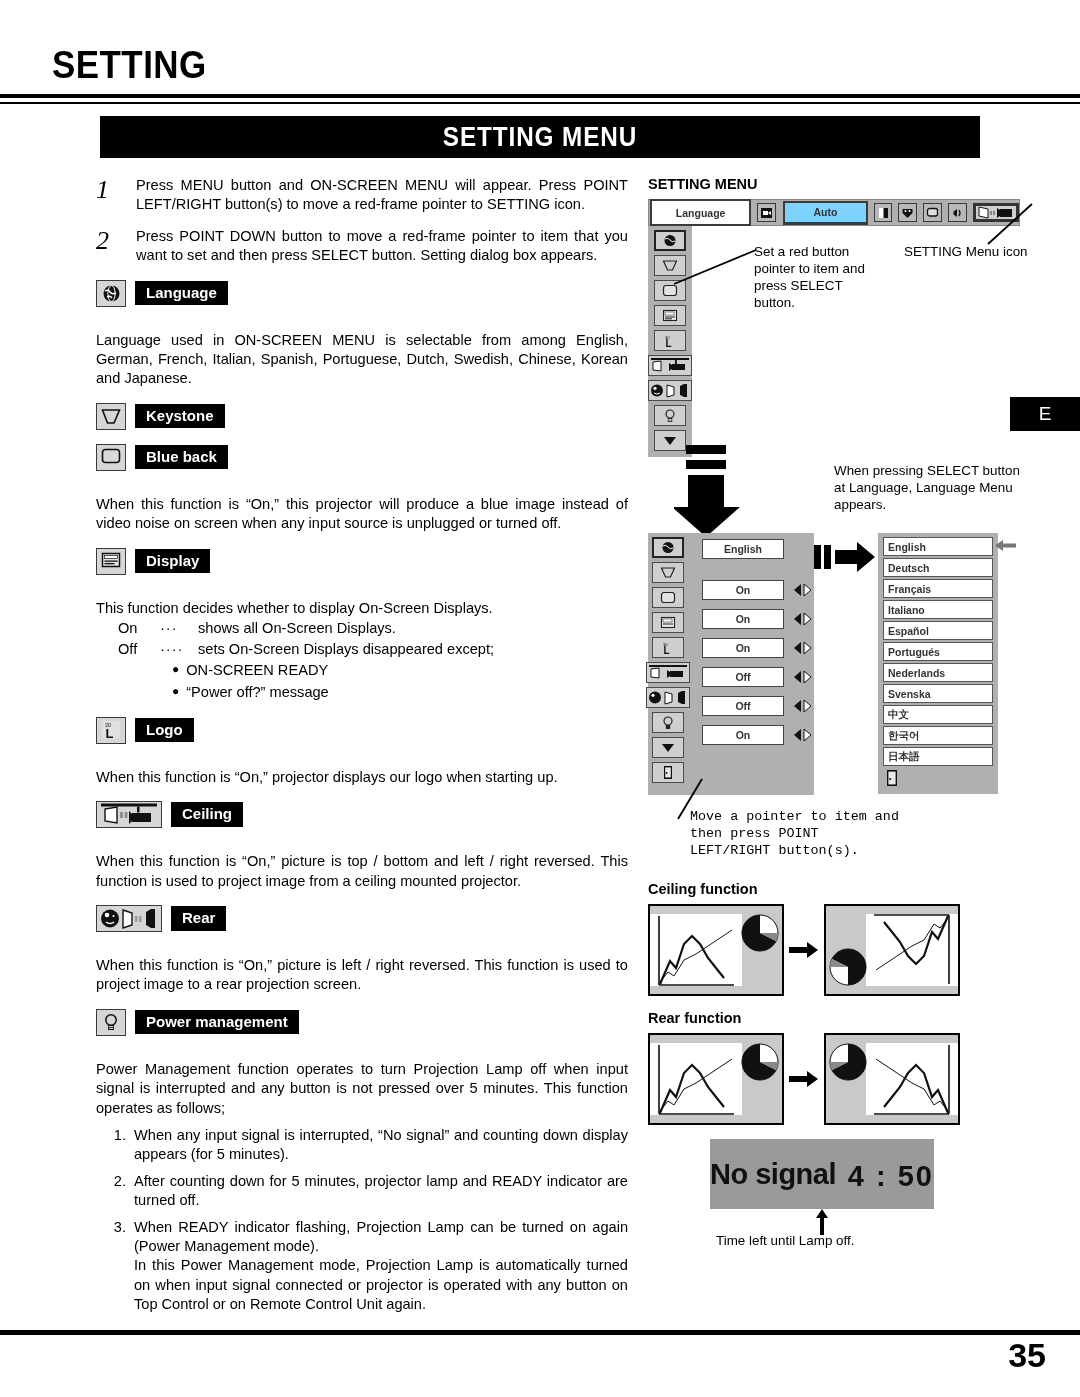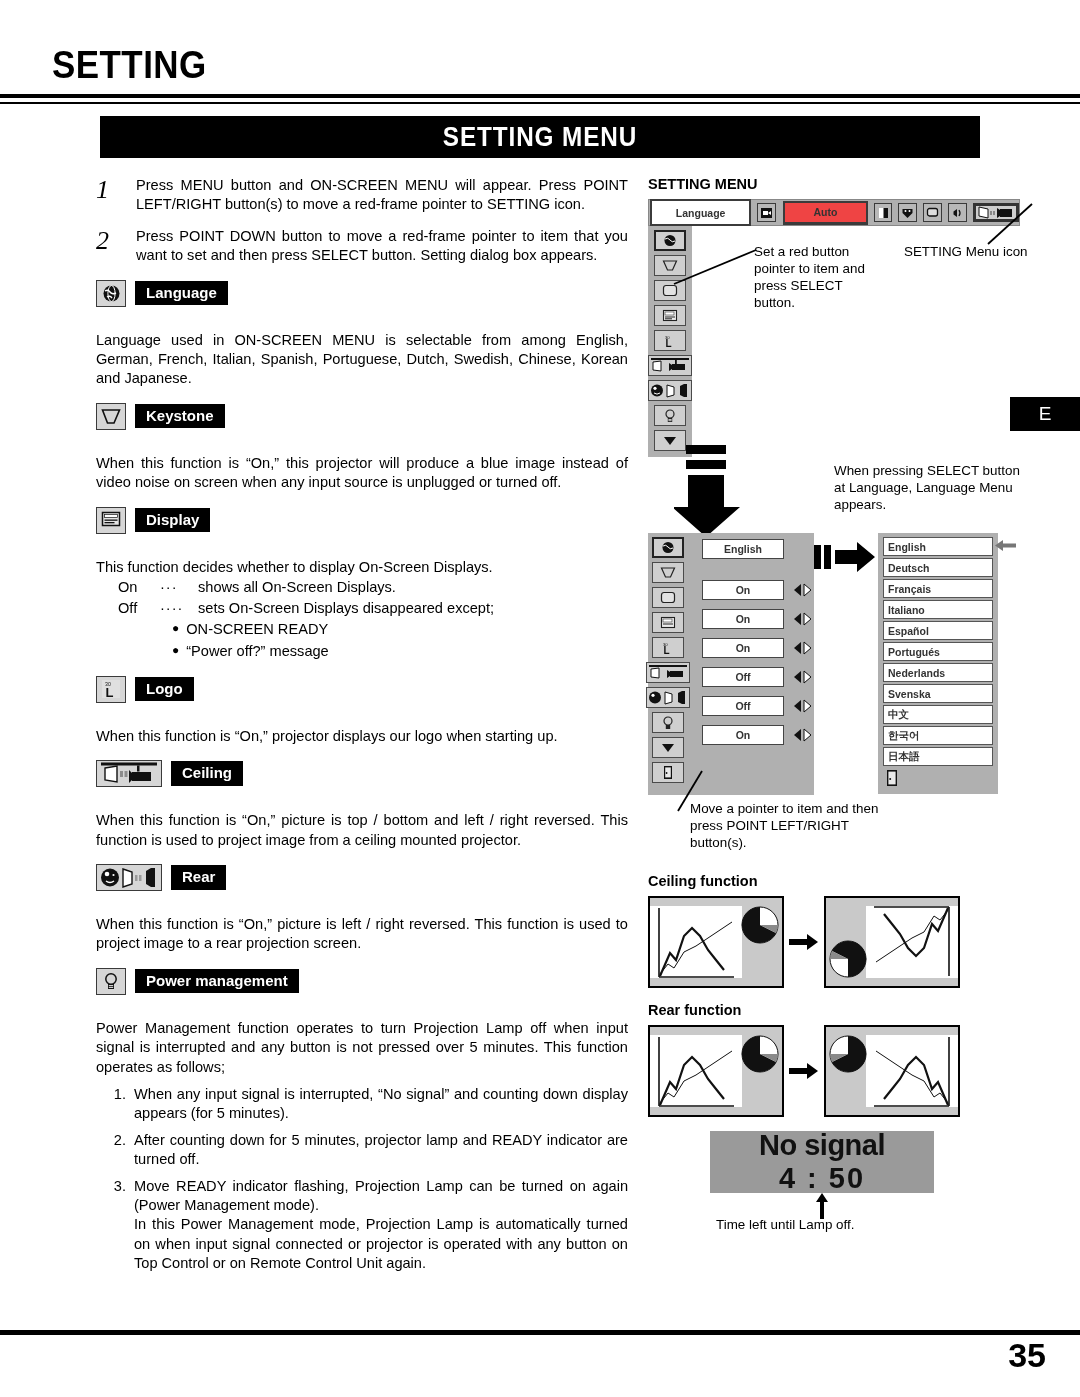--- a/index.html
+++ b/index.html
@@ -87,21 +87,21 @@
     display:flex;align-items:center;justify-content:center;
     font-size:10.5px;font-weight:bold;color:#333;
   }
   .mb-ico{
     width:20px;height:19px;margin-left:6px;
     background:#b8b8b8;border:1.5px solid #3a3a3a;
     display:flex;align-items:center;justify-content:center;
     box-sizing:border-box;
   }
   .mb-auto{
-    background:#ef4444;border:2px solid #3b3b3b;border-bottom-width:3px;
+    background:#7dd3fc;border:2px solid #3b3b3b;border-bottom-width:3px;
     width:86px;height:19px;margin-left:7px;
     display:flex;align-items:center;justify-content:center;
     font-size:10.5px;font-weight:bold;color:#333;
   }
   .mb-ico.sel{border:3px solid #333;background:#cfcfcf;width:46px;}
 
   .menu-body{display:flex;background:transparent;}
   .sidecol{
     width:44px;background:#b0b0b0;padding:2px 0 4px 0;
     display:flex;flex-direction:column;align-items:center;
@@ -139,23 +139,23 @@
 
   
   .fig-row{display:flex;align-items:center;margin-top:6px;}
   .fig{
     width:136px;height:92px;border:2px solid #000;
     position:relative;background:#fff;box-sizing:border-box;
   }
   .arrow-mid{width:40px;display:flex;align-items:center;justify-content:center;}
 
   .nosignal{
-    width:224px;height:62px;background:#9a9a9a;
+    width:224px;height:70px;background:#9a9a9a;
     margin:14px 0 0 62px;
-    display:flex;flex-direction:column;align-items:center;justify-content:flex-start;
+    display:flex;flex-direction:row;align-items:center;justify-content:space-between;
   }
   .ns-1{font-size:29px;font-weight:bold;color:#111;line-height:1;letter-spacing:-0.5px;}
   .ns-2{font-size:29px;font-weight:bold;color:#111;line-height:1;margin-top:4px;letter-spacing:2px;}
 
   .etab{
     position:absolute;left:1010px;top:397px;width:70px;height:34px;
     background:#000;color:#fff;display:flex;align-items:center;justify-content:center;
     font-size:19px;
   }
 
@@ -204,20 +204,28 @@
 
   <div class="sec-head">
     <div class="icon-box w1">
       <svg width="20" height="17" viewBox="0 0 20 17">
         <polygon points="1.5,2 18.5,2 13,15 6.5,15" fill="none" stroke="#111" stroke-width="1.6"></polygon>
       </svg>
     </div>
     <div class="sec-label">Keystone</div>
   </div>
 
+  <div class="sec-head">
+    <div class="icon-box w1">
+      <svg width="20" height="18" viewBox="0 0 20 18">
+        <rect x="1.5" y="1.5" width="17" height="13" rx="3" fill="#d9d9d9" stroke="#111" stroke-width="1.6"></rect>
+      </svg>
+    </div>
+    <div class="sec-label">Blue back</div>
+  </div>
   <div class="para">When this function is “On,” this projector will produce a blue image instead of video noise on screen when any input source is unplugged or turned off.</div>
 
   <div class="sec-head">
     <div class="icon-box w1">
       <svg width="20" height="18" viewBox="0 0 20 18">
         <rect x="1.5" y="1.5" width="17" height="13" fill="#e4e4e4" stroke="#111" stroke-width="1.5"></rect>
         <rect x="3.5" y="8.5" width="13" height="1.3" fill="#111"></rect>
         <rect x="3.5" y="11" width="10" height="1.3" fill="#111"></rect>
         <rect x="3.5" y="3.5" width="13" height="3" fill="#fff" stroke="#111" stroke-width="0.7"></rect>
       </svg>
@@ -305,21 +313,21 @@
       <div class="n">1.</div>
       <div class="t">When any input signal is interrupted, “No signal” and counting down display appears (for 5 minutes).</div>
     </div>
     <div class="nitem">
       <div class="n">2.</div>
       <div class="t">After counting down for 5 minutes, projector lamp and READY indicator are turned off.</div>
     </div>
     <div class="nitem">
       <div class="n">3.</div>
       <div class="t">
-        <span>Move READY indicator flashing, Projection Lamp can be turned on again (Power Management mode).</span><br>
+        <span>When READY indicator flashing, Projection Lamp can be turned on again (Power Management mode).</span><br>
         <span>In this Power Management mode, Projection Lamp is automatically turned on when input signal connected or projector is operated with any button on Top Control or on Remote Control Unit again.</span>
       </div>
     </div>
   </div>
 </div>
 
 <div class="rightcol">
 
   <div class="r-head">SETTING MENU</div>
 
@@ -604,21 +612,21 @@
       <div style="width:19px;height:19px;margin-top:3px;">
         <svg width="19" height="19" viewBox="0 0 19 19">
             <rect x="4" y="1" width="10" height="16" fill="#111"></rect>
             <rect x="5.4" y="2.6" width="7.2" height="12.8" fill="#e9e9e9"></rect>
             <circle cx="7.2" cy="10" r="1" fill="#111"></circle>
           </svg>
       </div>
     </div>
   </div>
 
-  <div style="position:relative;height:72px;margin-top:2px;">
+  <div style="position:relative;height:72px;margin-top:10px;font-family:Liberation Mono, monospace;">
     <svg style="position:absolute;left:28px;top:-28px;" width="40" height="46">
       <line x1="2" y1="42" x2="26" y2="2" stroke="#000" stroke-width="1.8"></line>
     </svg>
     <div class="callout" style="position:absolute;left:42px;top:4px;width:210px;">Move a pointer to item and then press POINT LEFT/RIGHT button(s).</div>
   </div>
 
   <div class="r-head" style="margin-top:4px;">Ceiling function</div>
   <div class="fig-row">
     <div class="fig">
       <svg width="132" height="88" viewBox="0 0 132 88">

